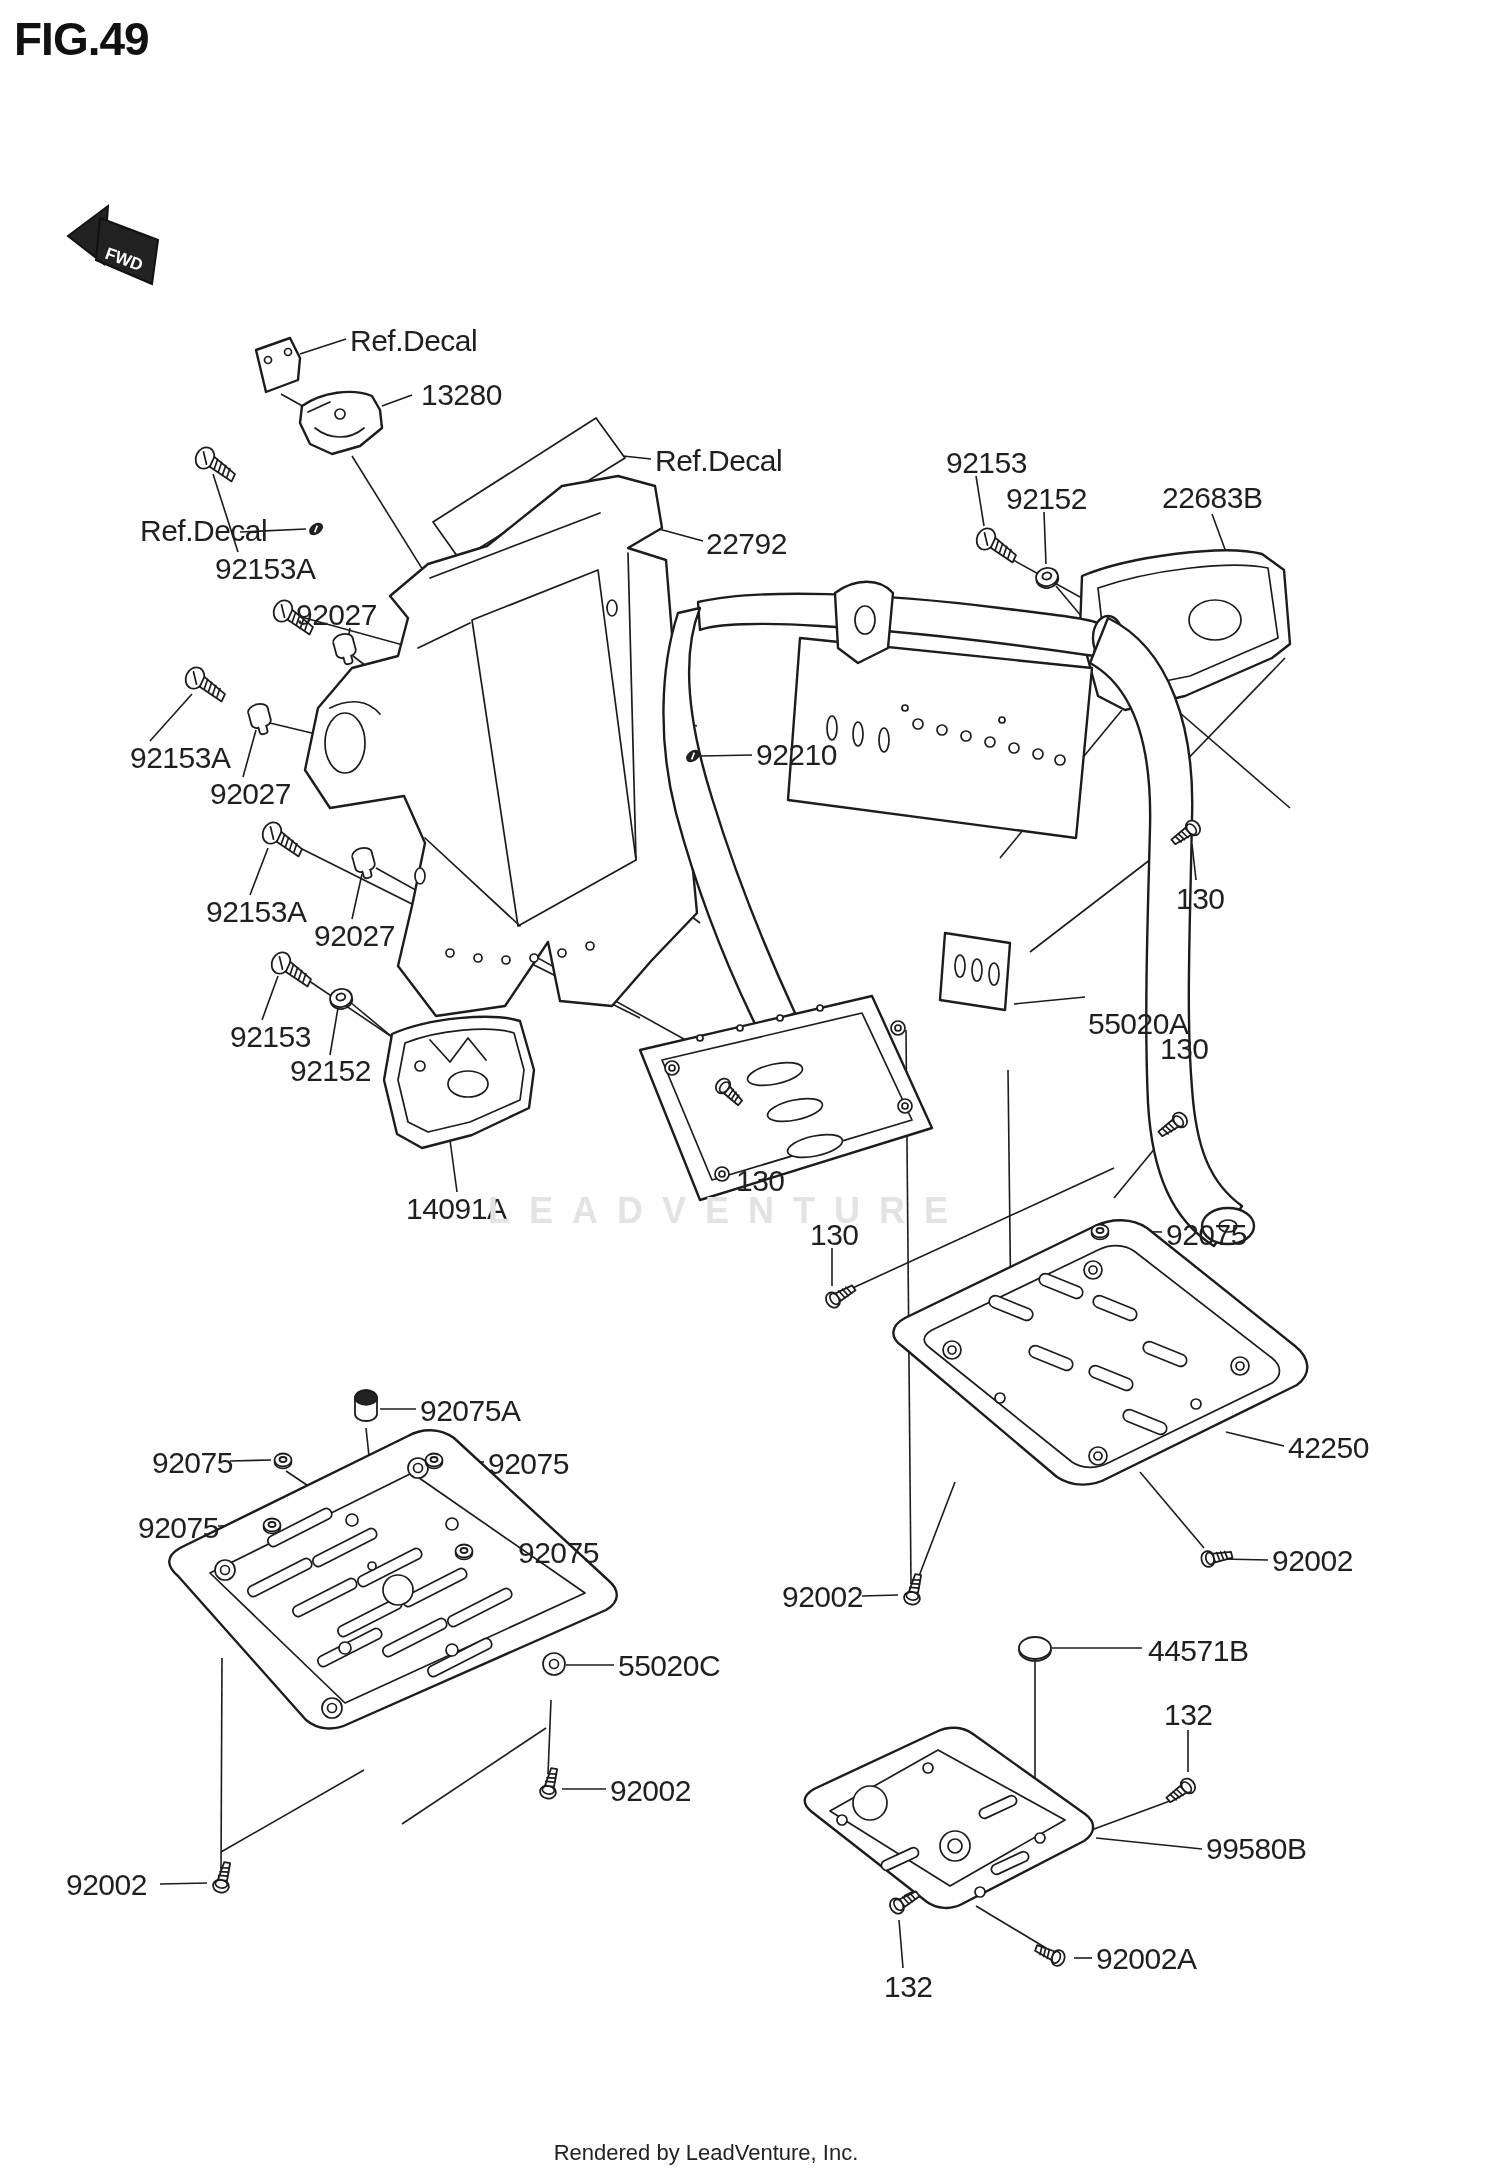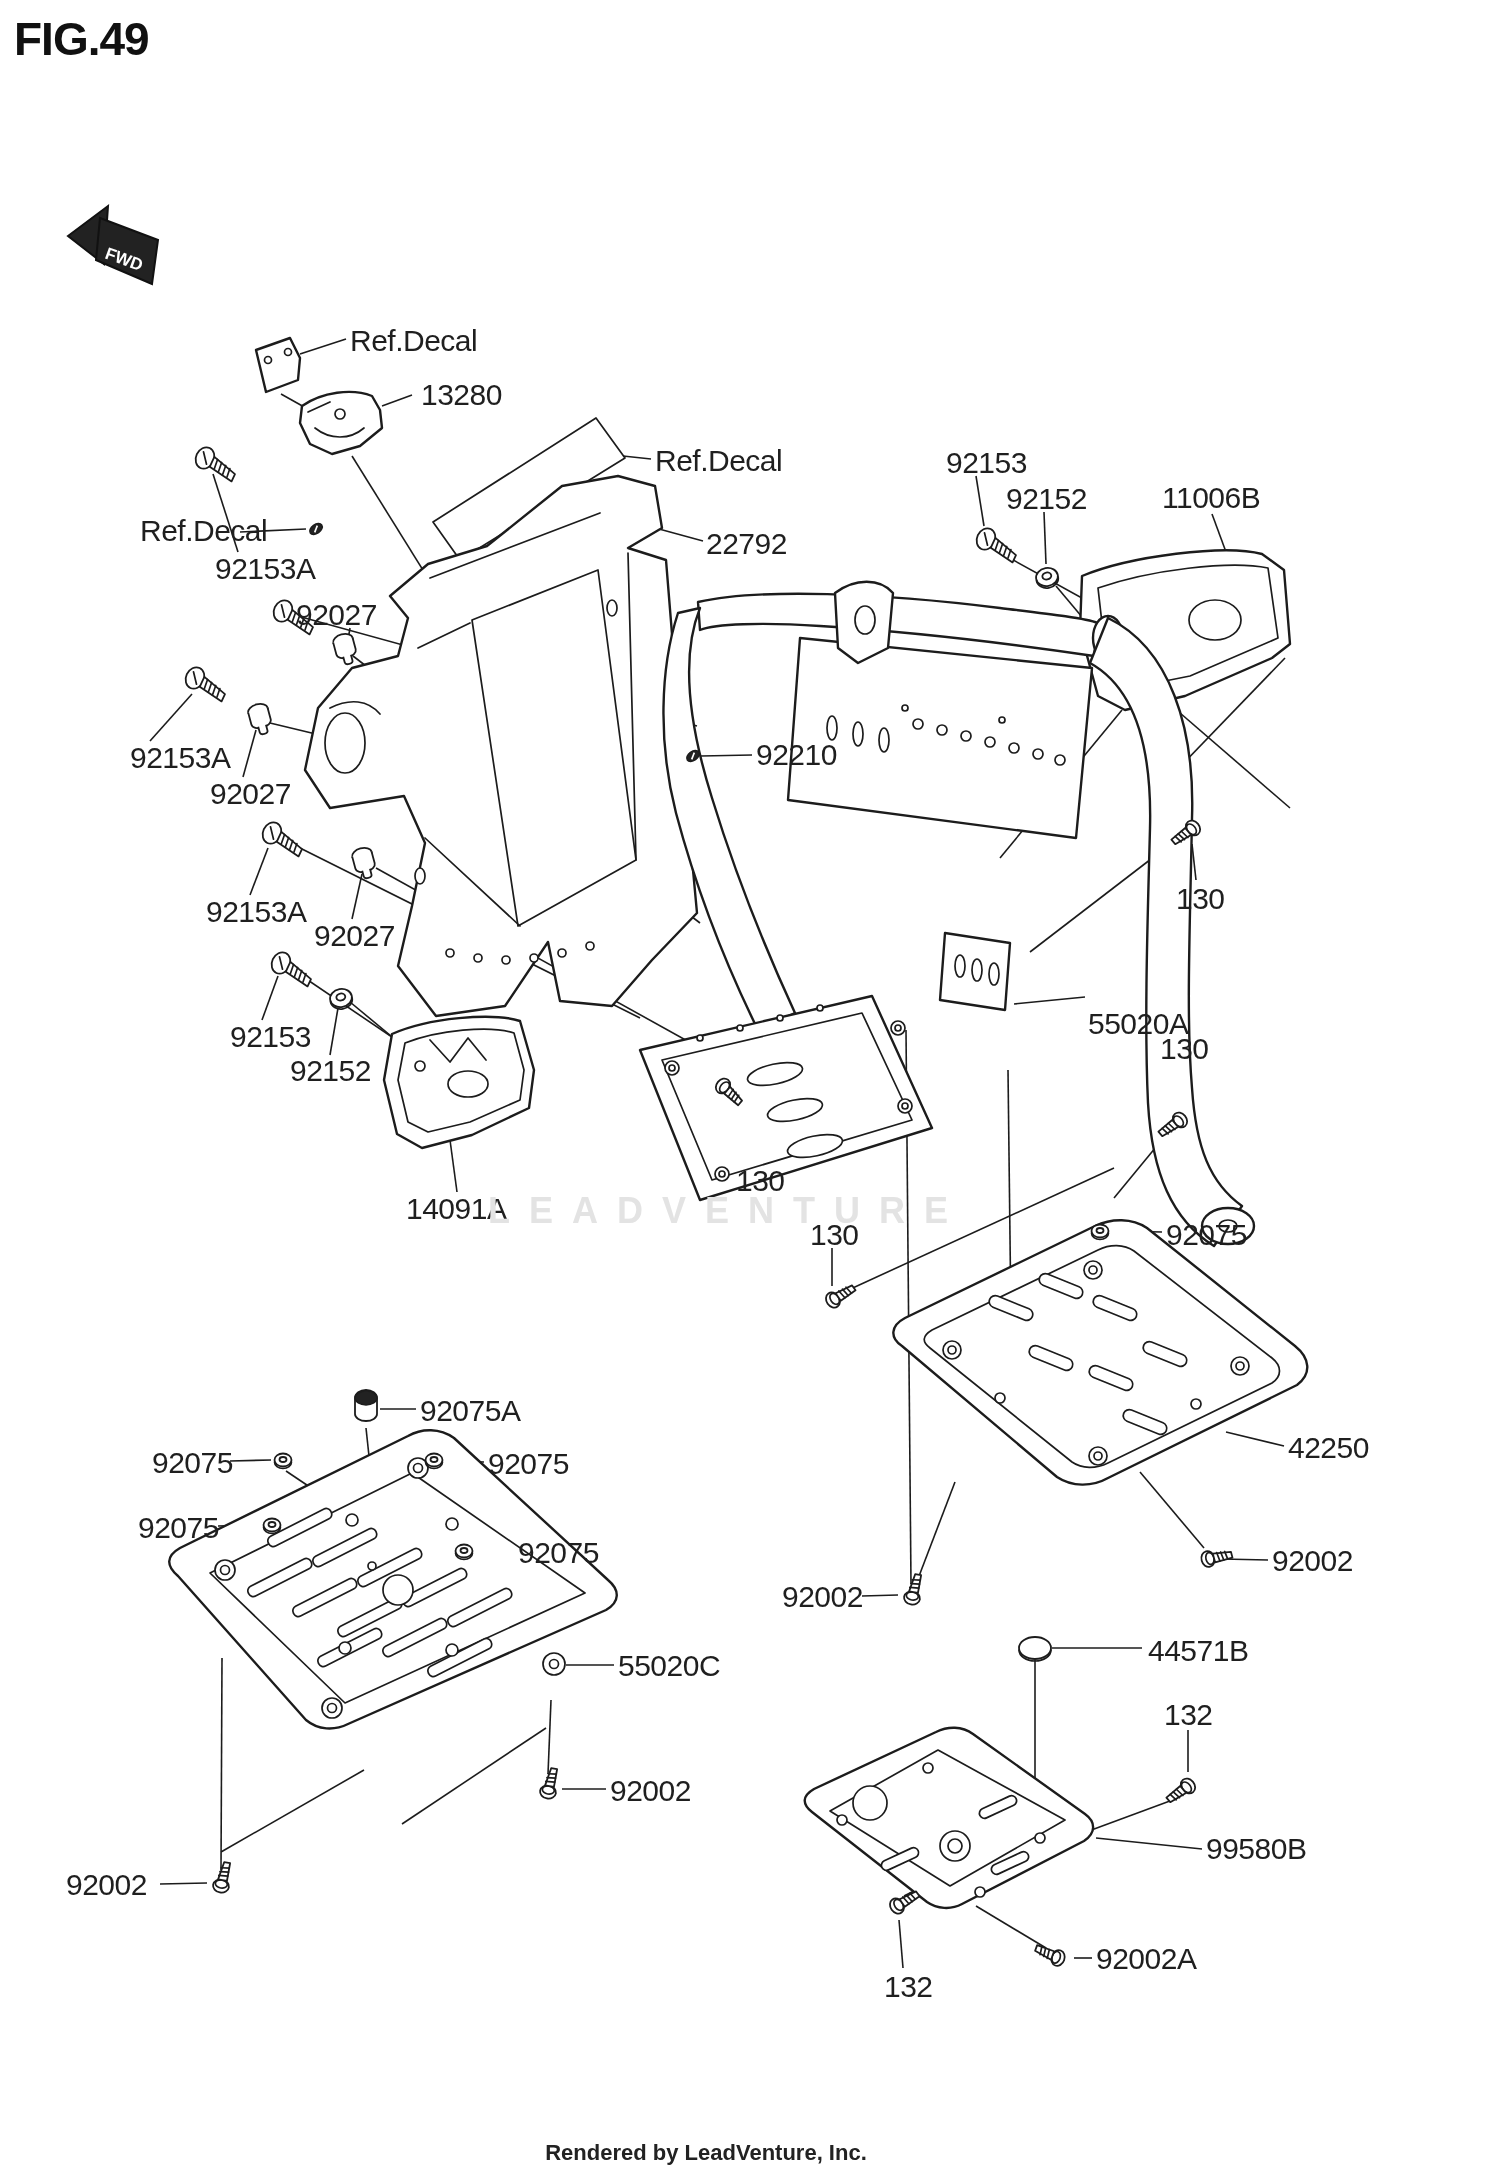--- a/index.html
+++ b/index.html
@@ -5,21 +5,21 @@
   html,body{margin:0;padding:0;background:#fff;}
   .page{position:relative;width:1412px;height:2172px;background:#fff;overflow:hidden;
         font-family:"Liberation Sans",sans-serif;margin-top:8px;}
   .fig-title{position:absolute;left:14px;top:4px;font-size:46px;font-weight:bold;
              color:#111;letter-spacing:-1px;}
   .lbl{position:absolute;font-size:30px;color:#1f1f1f;letter-spacing:-0.5px;
        white-space:nowrap;line-height:1;}
   .watermark{position:absolute;left:488px;top:1182px;font-size:36px;font-weight:bold;
              color:#e3e3e3;letter-spacing:19px;user-select:none;}
   .footer{position:absolute;left:0;right:0;top:2132px;text-align:center;font-size:22px;
-          color:#222;letter-spacing:0px;font-weight:bold;}
+          color:#222;letter-spacing:0px;}
   svg.diagram{position:absolute;left:0;top:0;}
   svg .ln{stroke:#1c1c1c;stroke-width:1.6;fill:none;}
   svg .part{stroke:#1c1c1c;stroke-width:2.4;fill:#fff;stroke-linejoin:round;stroke-linecap:round;}
   svg .det{stroke:#1c1c1c;stroke-width:1.7;fill:none;stroke-linejoin:round;stroke-linecap:round;}
   svg .hole{stroke:#1c1c1c;stroke-width:1.7;fill:#fff;}
   svg .ic{stroke:#1c1c1c;stroke-width:1.8;fill:#fff;stroke-linejoin:round;}
   svg .icf{stroke:#1c1c1c;stroke-width:1.4;fill:#222;}
   svg .wm{fill:#ececec;stroke:none;}
 </style>
 </head>
@@ -375,21 +375,21 @@
   <div class="lbl" style="left:215px;top:546px">92153A</div>
   <div class="lbl" style="left:296px;top:592px">92027</div>
   <div class="lbl" style="left:130px;top:735px">92153A</div>
   <div class="lbl" style="left:210px;top:771px">92027</div>
   <div class="lbl" style="left:206px;top:889px">92153A</div>
   <div class="lbl" style="left:314px;top:913px">92027</div>
   <div class="lbl" style="left:230px;top:1014px">92153</div>
   <div class="lbl" style="left:290px;top:1048px">92152</div>
   <div class="lbl" style="left:946px;top:440px">92153</div>
   <div class="lbl" style="left:1006px;top:476px">92152</div>
-  <div class="lbl" style="left:1162px;top:475px">11006B</div>
+  <div class="lbl" style="left:1162px;top:475px">22683B</div>
   <div class="lbl" style="left:706px;top:521px">22792</div>
   <div class="lbl" style="left:756px;top:732px">92210</div>
   <div class="lbl" style="left:1176px;top:876px">130</div>
   <div class="lbl" style="left:1088px;top:1001px">55020A</div>
   <div class="lbl" style="left:1160px;top:1026px">130</div>
   <div class="lbl" style="left:736px;top:1158px">130</div>
   <div class="lbl" style="left:810px;top:1212px">130</div>
   <div class="lbl" style="left:1166px;top:1212px">92075</div>
   <div class="lbl" style="left:406px;top:1186px">14091A</div>
   <div class="lbl" style="left:420px;top:1388px">92075A</div>

